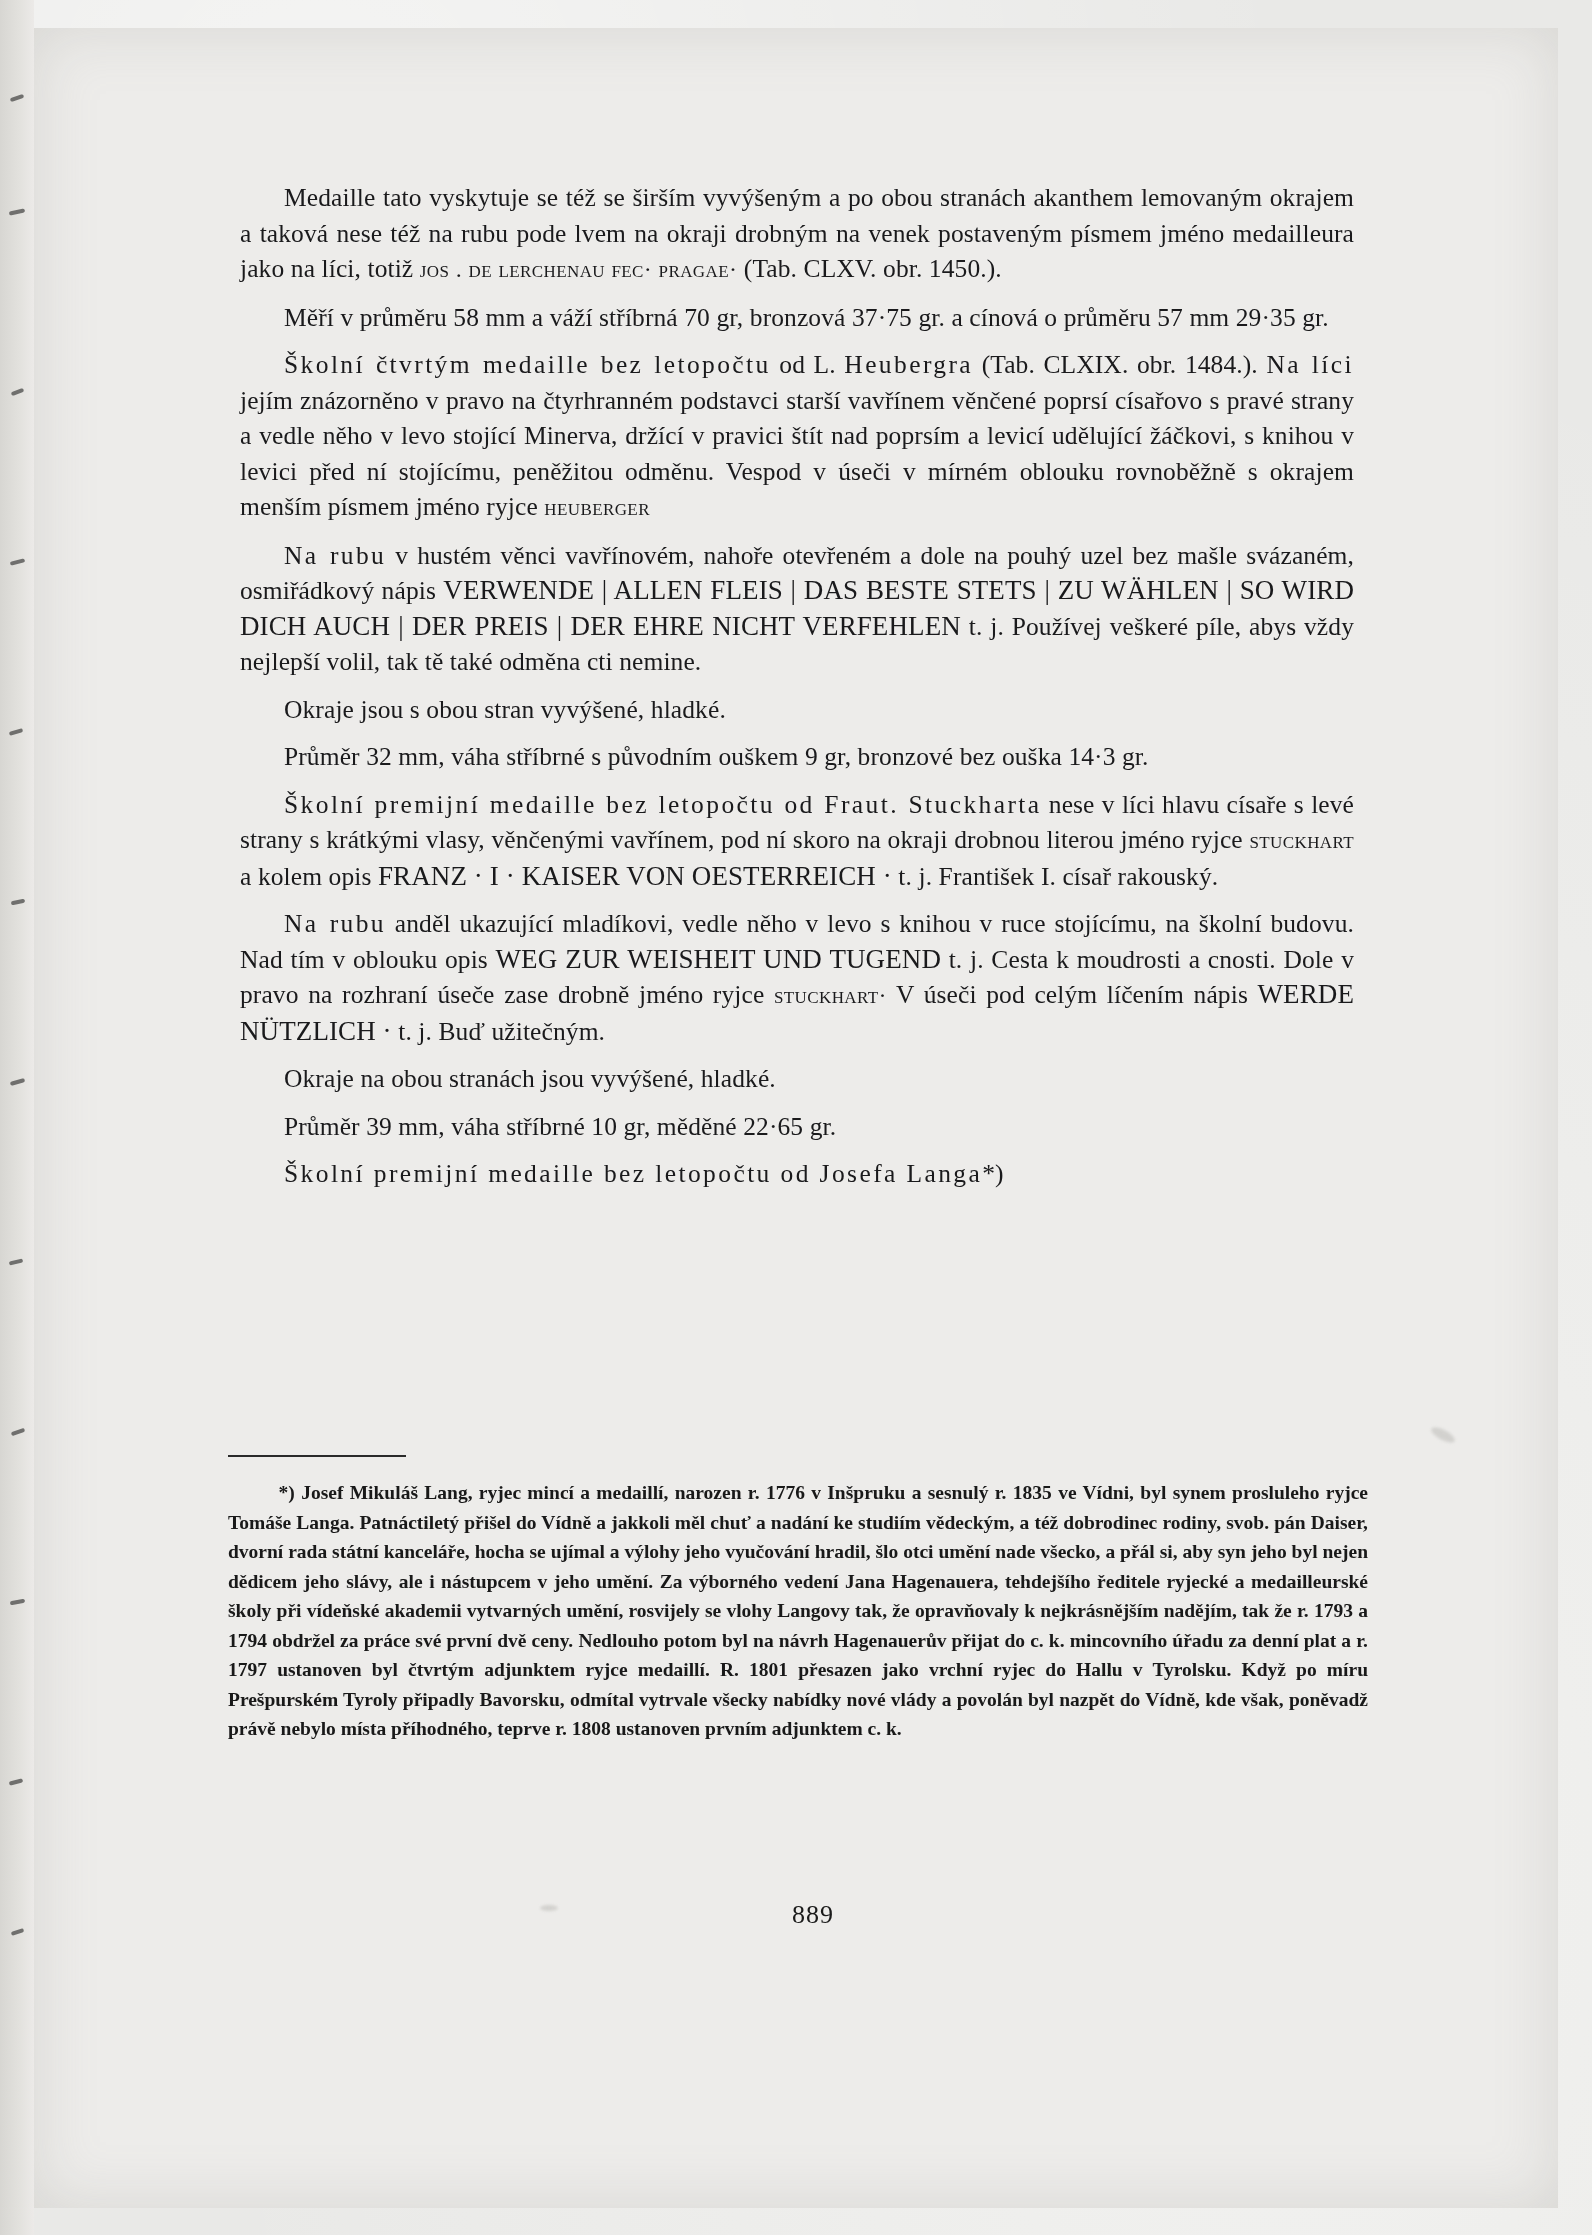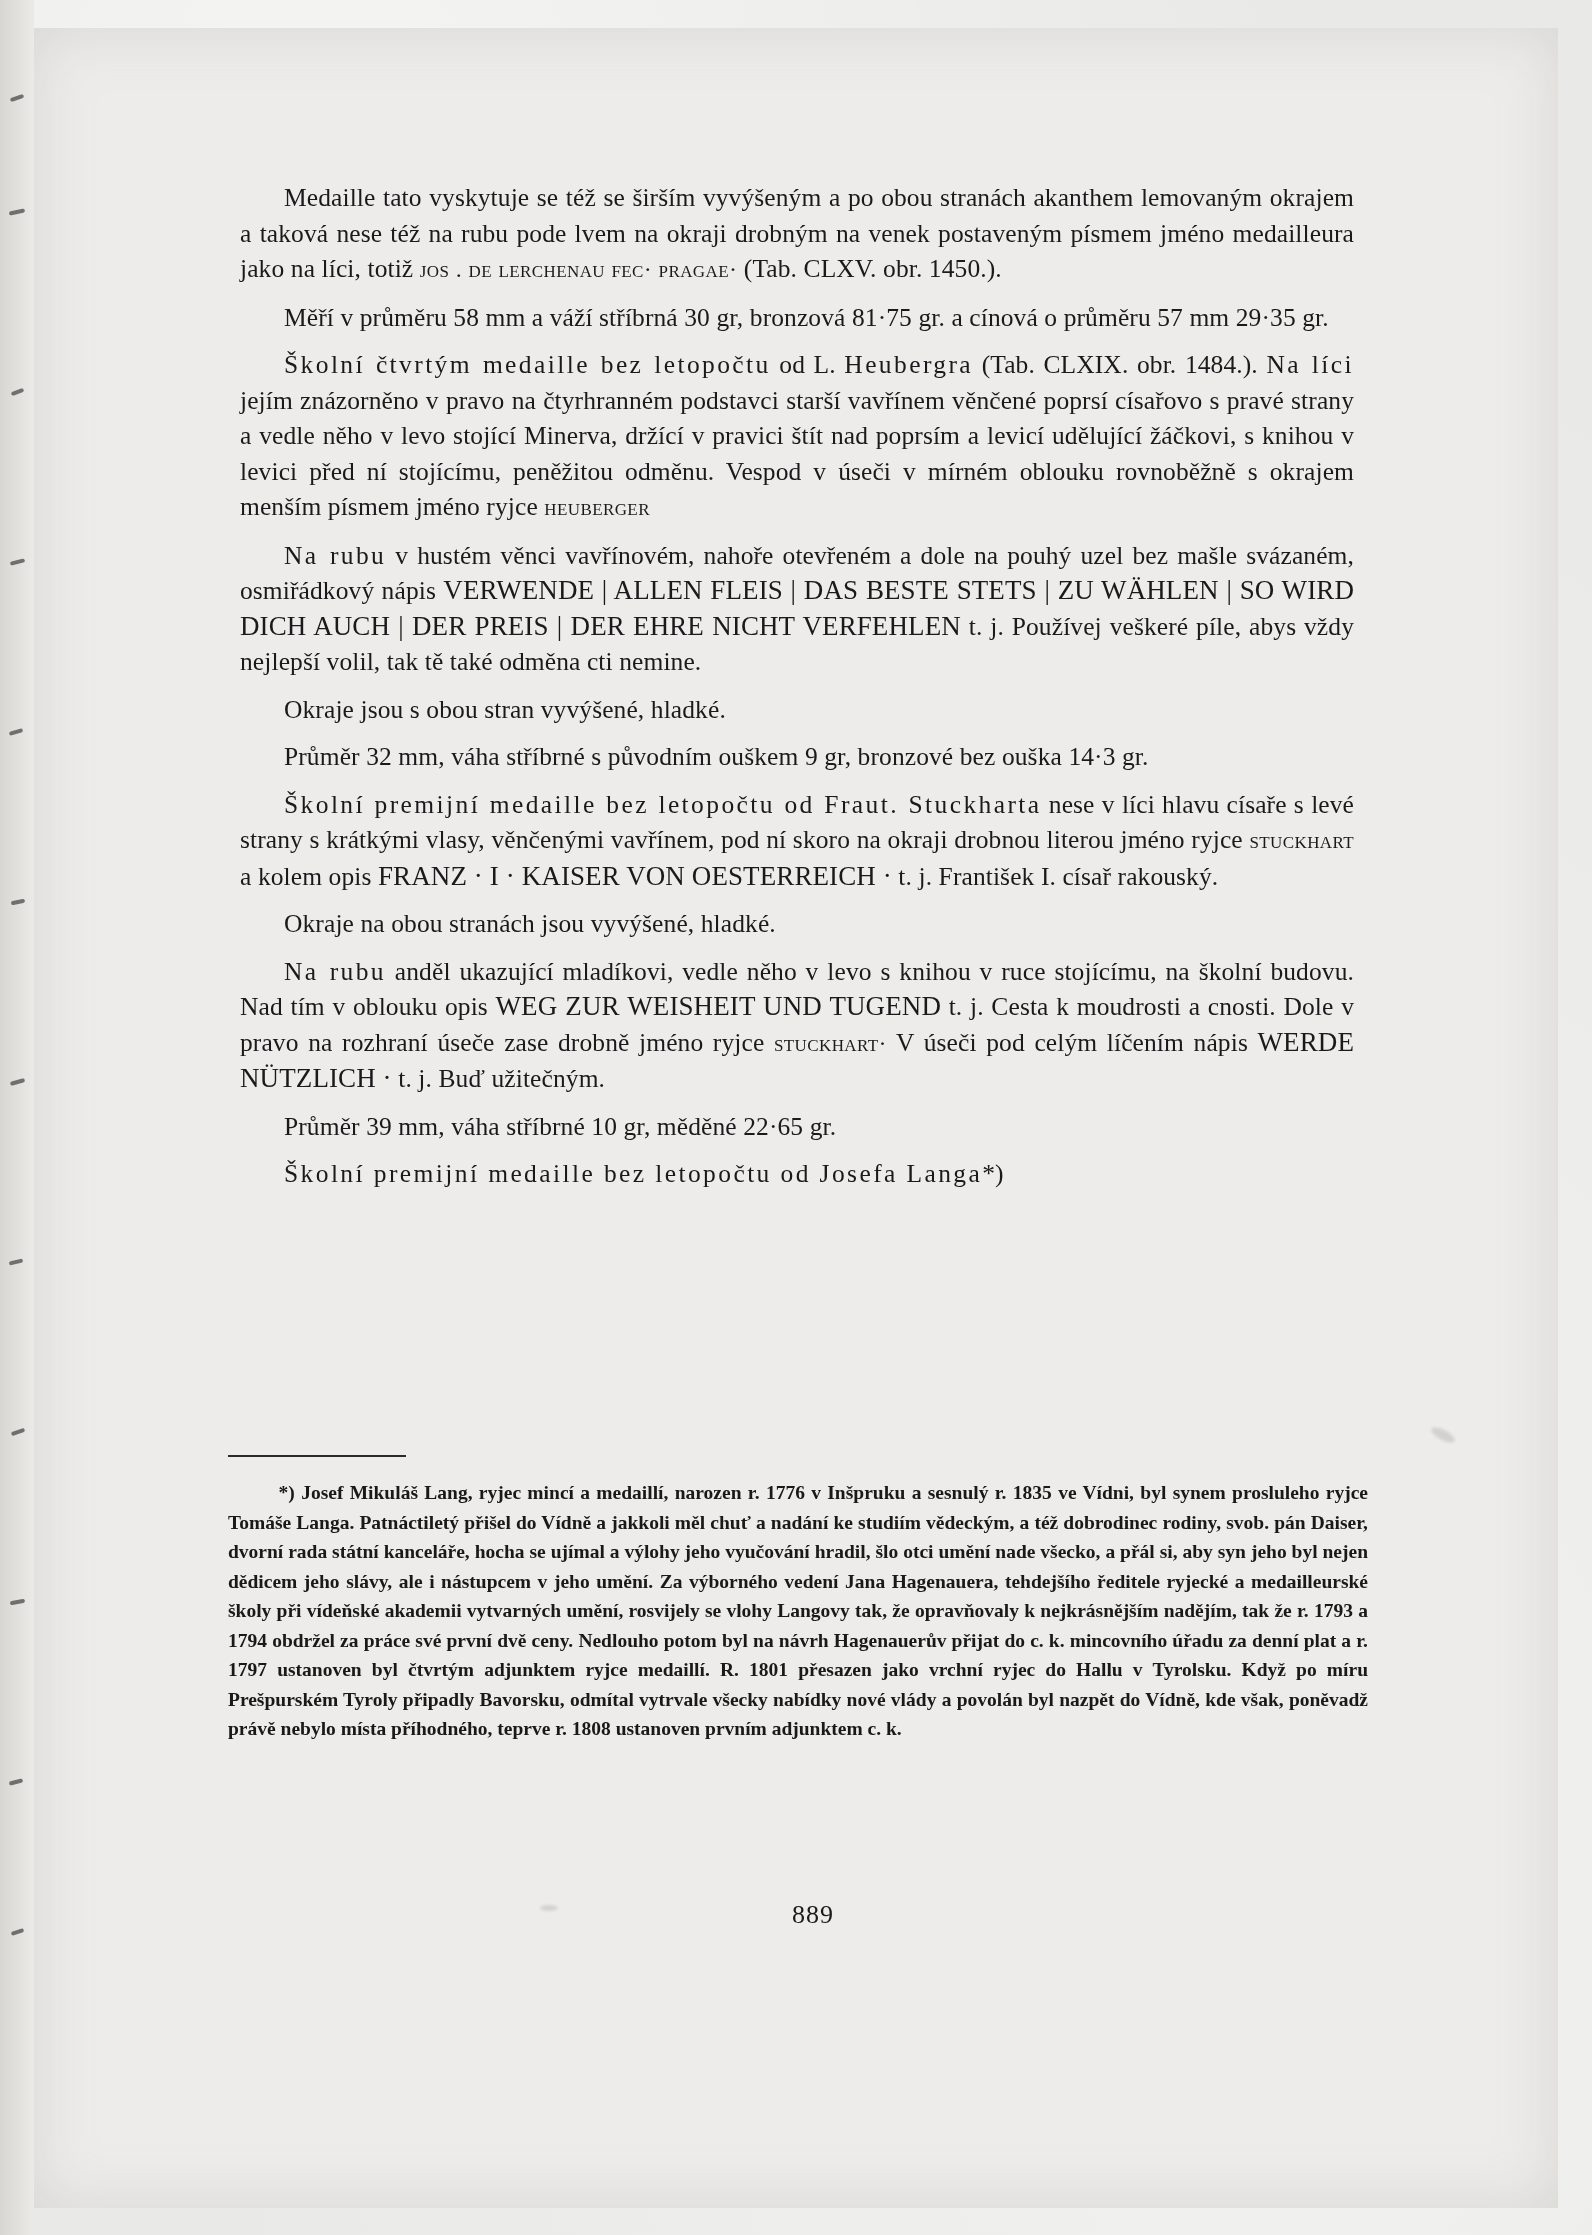--- a/index.html
+++ b/index.html
@@ -153,21 +153,21 @@
   <div class="content">
 
     <p class="indent">
       Medaille tato vyskytuje se též se širším vyvýšeným a po obou stranách
       akanthem lemovaným okrajem a taková nese též na rubu pode lvem na okraji
       drobným na venek postaveným písmem jméno medailleura jako na líci, totiž <span class="sc">jos&nbsp;.</span>
       <span class="sc">de lerchenau fec· pragae·</span> (Tab. CLXV. obr. 1450.).
     </p>
 
     <p class="indent">
-      Měří v průměru 58 mm a váží stříbrná 30 gr, bronzová 81·75 gr. a cínová
+      Měří v průměru 58 mm a váží stříbrná 70 gr, bronzová 37·75 gr. a cínová
       o průměru 57 mm 29·35 gr.
     </p>
 
     <p class="indent">
       <span class="spaced">Školní čtvrtým medaille bez letopočtu</span> od L. <span class="spaced">Heubergra</span>
       (Tab. CLXIX. obr. 1484.). <span class="spaced">Na líci</span> jejím znázorněno v pravo na čtyrhranném
       podstavci starší vavřínem věnčené poprsí císařovo s pravé strany a vedle něho
       v levo stojící Minerva, držící v pravici štít nad poprsím a levicí udělující žáčkovi,
       s knihou v levici před ní stojícímu, peněžitou odměnu. Vespod v úseči v mírném
       oblouku rovnoběžně s okrajem menším písmem jméno ryjce <span class="sc">heuberger</span>
@@ -191,29 +191,29 @@
     </p>
 
     <p class="indent">
       <span class="spaced">Školní premijní medaille bez letopočtu od Fraut. Stuckharta</span>
       nese v líci hlavu císaře s levé strany s krátkými vlasy, věnčenými vavřínem, pod
       ní skoro na okraji drobnou literou jméno ryjce <span class="sc">stuckhart</span> a kolem opis <span class="big">FRANZ ·
       I · KAISER VON OESTERREICH ·</span> t. j. František I. císař rakouský.
     </p>
 
     <p class="indent">
-      Okraje na obou stranách jsou vyvýšené, hladké.
-    </p>
-
-    <p class="indent">
       <span class="spaced">Na rubu</span> anděl ukazující mladíkovi, vedle něho v levo s knihou v ruce
       stojícímu, na školní budovu. Nad tím v oblouku opis <span class="big">WEG ZUR WEISHEIT
       UND TUGEND</span> t. j. Cesta k moudrosti a cnosti. Dole v pravo na rozhraní
       úseče zase drobně jméno ryjce <span class="sc">stuckhart·</span> V úseči pod celým líčením nápis
       <span class="big">WERDE NÜTZLICH ·</span> t. j. Buď užitečným.
+    </p>
+
+    <p class="indent">
+      Okraje na obou stranách jsou vyvýšené, hladké.
     </p>
 
     <p class="indent">
       Průměr 39 mm, váha stříbrné 10 gr, měděné 22·65 gr.
     </p>
 
     <p class="indent">
       <span class="spaced">Školní premijní medaille bez letopočtu od Josefa Langa</span>*)
     </p>
   </div>

